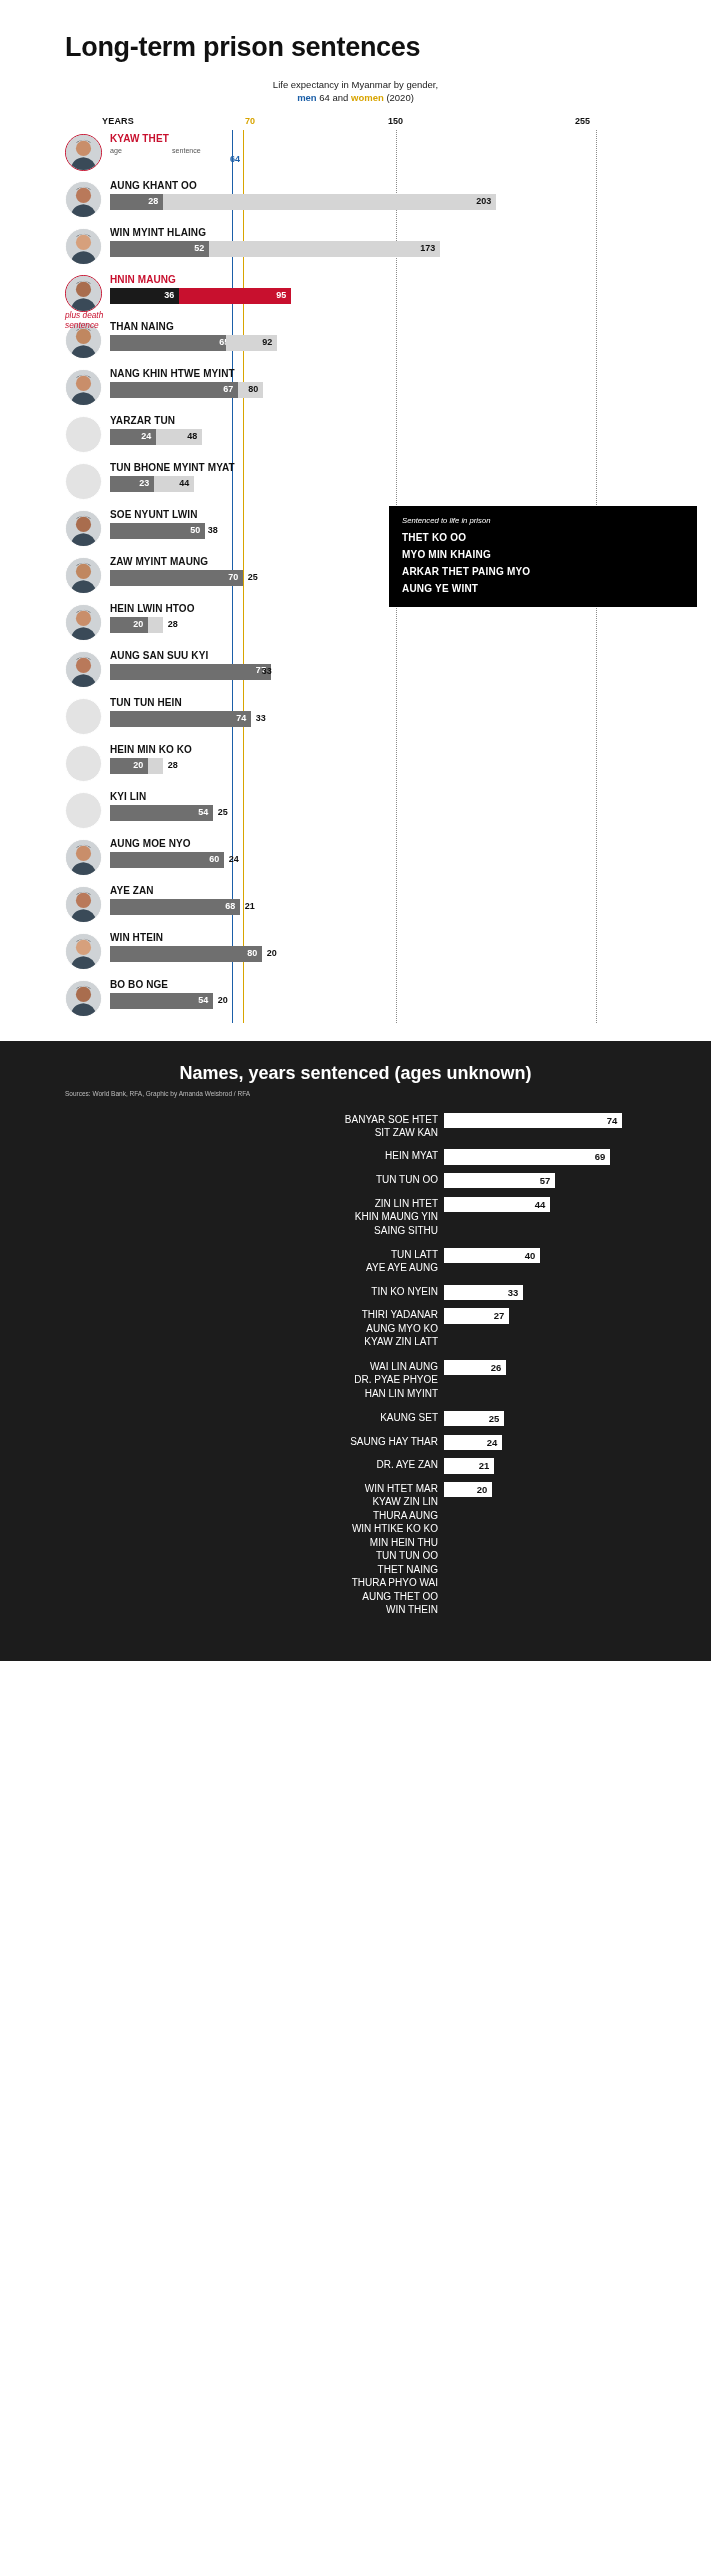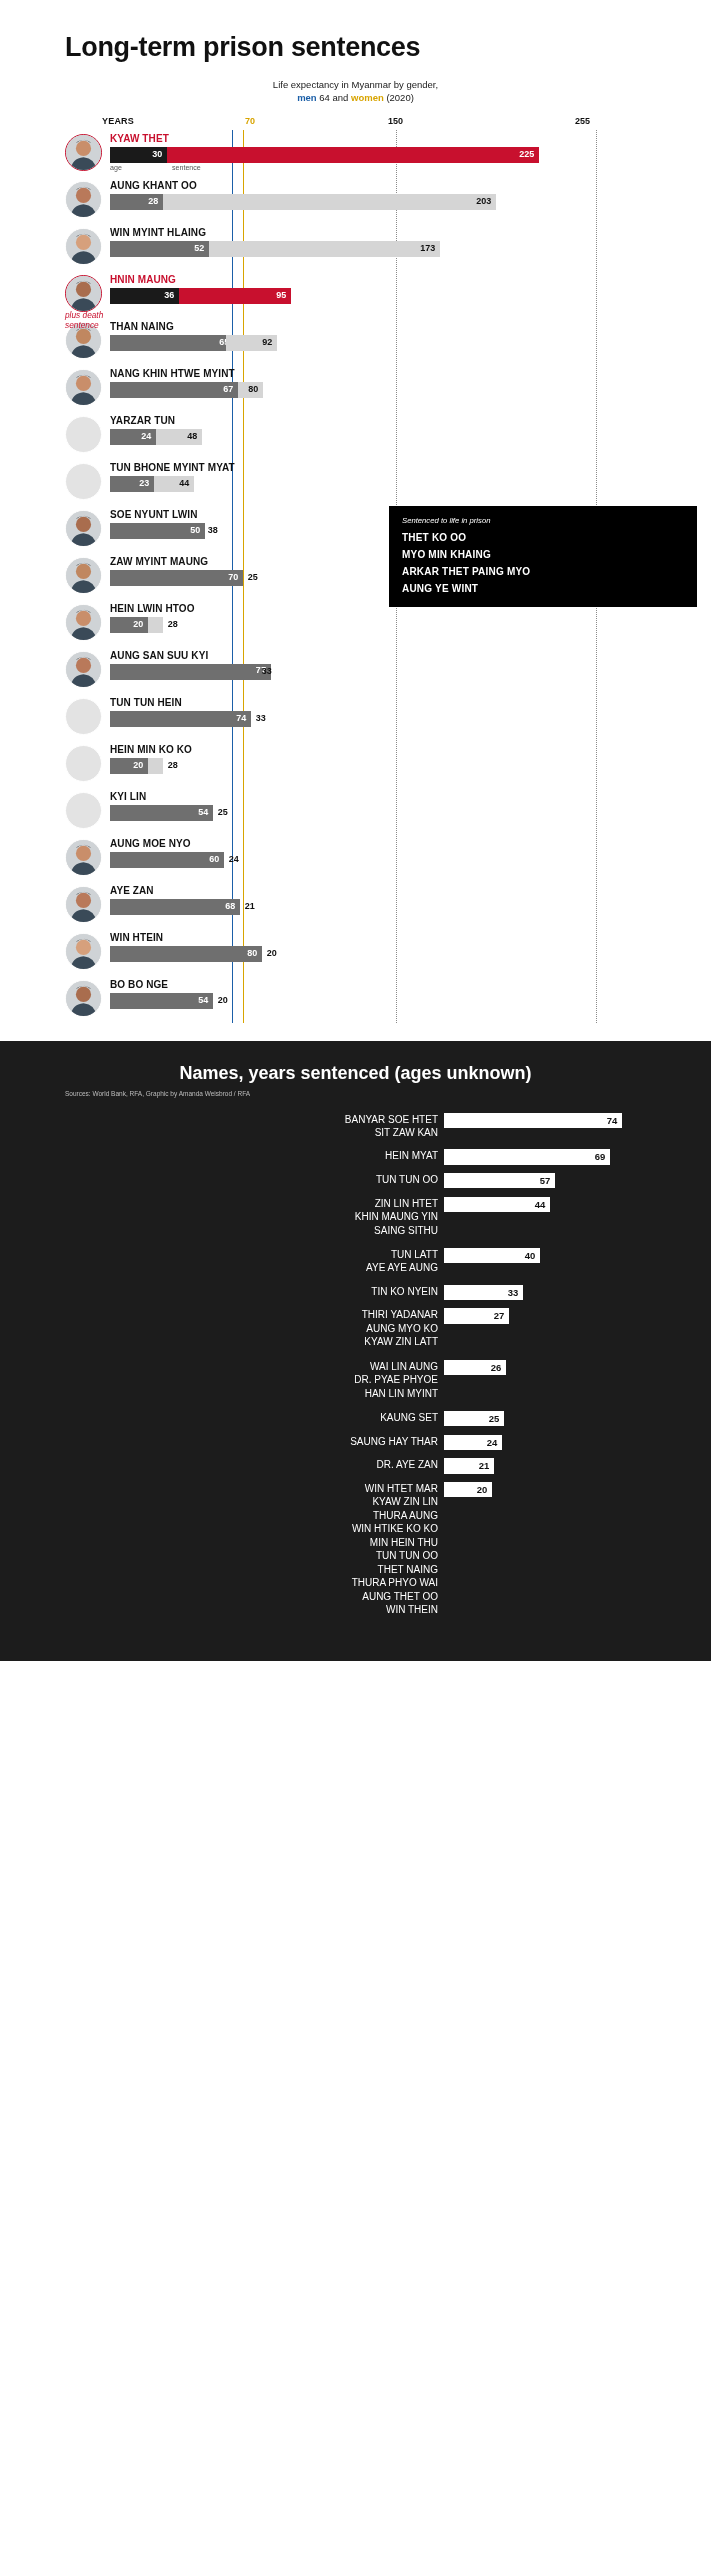--- a/index.html
+++ b/index.html
@@ -177,24 +177,20 @@
               <div class="avatar ring">
                 <svg class="avsvg" viewBox="0 0 60 60">
                   <rect width="60" height="60" fill="#cfd3d6"></rect>
                   <circle cx="30" cy="23" r="13" fill="#c98e6a"></circle>
                   <path d="M17 14 Q30 2 43 14 Q40 9 30 8 Q20 9 17 14Z" fill="#2b2b2b"></path>
                   <path d="M8 60 Q10 40 30 38 Q50 40 52 60 Z" fill="#3a4a58"></path>
                 </svg>
               </div>
               <div class="rowbody">
                 <div class="name red">KYAW THET</div>
-                <div class="barline">
-                  <div class="agebar dark" style="width: 57px;">30</div>
-                  <div class="sentbar red" style="left: 57px; width: 372px;">225</div>
-                </div>
                 <div class="sublabels">
                   <span style="left: 0px;">age</span>
                   <span style="left: 62px;">sentence</span>
                 </div>
               </div>
             </div>
             <div class="row">
               <div class="avatar">
                 <svg class="avsvg" viewBox="0 0 60 60">
                   <rect width="60" height="60" fill="#cfd3d6"></rect>

